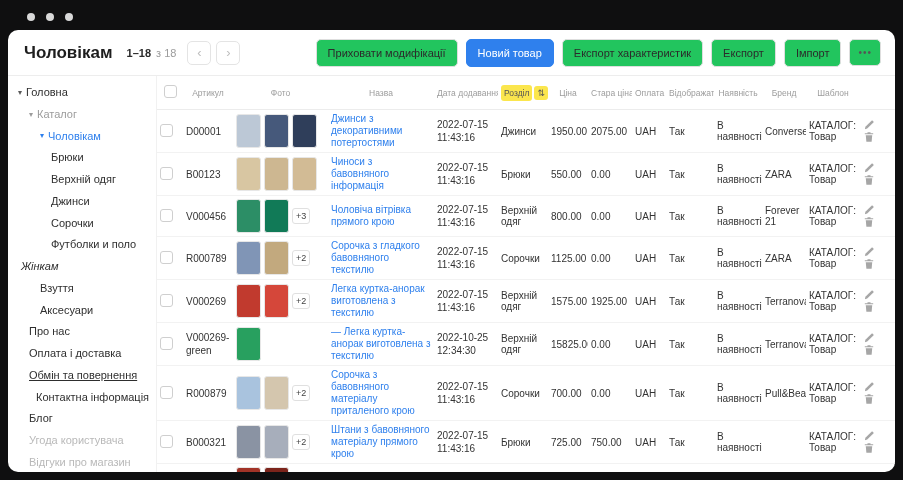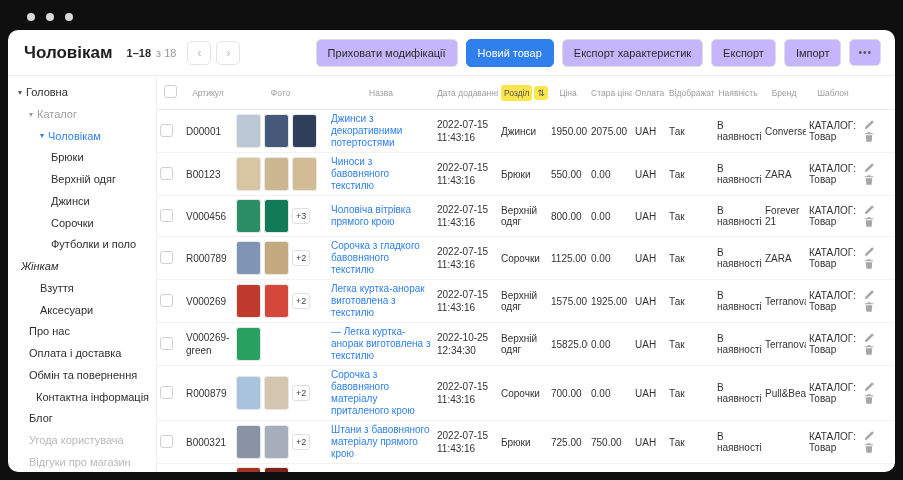--- a/index.html
+++ b/index.html
@@ -15,21 +15,21 @@
   
   .topbar { height:46px; flex:0 0 auto; display:flex; align-items:center; padding:0 14px 0 16px;
             border-bottom:1px solid #ededed; }
   .title { font-size:17px; font-weight:700; color:#1e1e1e; margin-right:14px; }
   .pagination { display:flex; align-items:center; gap:5px; }
   .range { font-size:11px; font-weight:700; color:#2b2b2b; }
   .total { font-size:11px; color:#9c9c9c; margin-right:6px; }
   .pg-btn { width:24px; height:24px; border:1px solid #e4e4e4; background:#fff; border-radius:5px;
             color:#bdbdbd; font-size:13px; line-height:1; cursor:pointer; }
   .actions { margin-left:auto; display:flex; gap:8px; align-items:center; }
-  .btn { font-size:11px; padding:7px 11px; border:1px solid #dedede; border-radius:5px; background:#c4b5fd;
+  .btn { font-size:11px; padding:7px 11px; border:1px solid #dedede; border-radius:5px; background:#22c55e;
          color:#2b2b2b; cursor:pointer; white-space:nowrap; font-family:inherit; }
   .btn.primary { background:var(--accent,#2f80ed); border-color:var(--accent,#2f80ed); color:#fff; }
   .btn.more { padding:7px 8px; letter-spacing:1px; font-size:10px; color:#555; }
 
   .content { flex:1; display:flex; overflow:hidden; }
 
   
   .sidebar { width:149px; flex:0 0 auto; padding-top:6px; overflow:hidden; border-right:1px solid #f1f1f1; }
   .sb-item { font-size:11px; color:#2e2e2e; padding:4px 6px; line-height:1.25; cursor:pointer;
              display:flex; align-items:center; gap:4px; white-space:nowrap; overflow:hidden; }
@@ -125,21 +125,21 @@
         </div>
         <div class="sb-item normal" style="padding-left: 32px;">
           <span class="lbl">Аксесуари</span>
         </div>
         <div class="sb-item normal" style="padding-left: 21px;">
           <span class="lbl">Про нас</span>
         </div>
         <div class="sb-item normal" style="padding-left: 21px;">
           <span class="lbl">Оплата і доставка</span>
         </div>
-        <div class="sb-item normal" style="padding-left: 21px;">
+        <div class="sb-item normal" style="padding-left: 21px; text-decoration: underline;">
           <span class="lbl">Обмін та повернення</span>
         </div>
         <div class="sb-item normal" style="padding-left: 28px;">
           <span class="lbl">Контактна інформація</span>
         </div>
         <div class="sb-item normal" style="padding-left: 21px;">
           <span class="lbl">Блог</span>
         </div>
         <div class="sb-item disabled" style="padding-left: 21px;">
           <span class="lbl">Угода користувача</span>
@@ -230,21 +230,21 @@
                 <div class="two-line" style="word-break: break-word;">B00123</div>
               </td>
               <td>
                 <div class="photos">
                   <span class="thumb" style="background: rgb(216, 198, 162);"></span>
                   <span class="thumb" style="background: rgb(205, 183, 145);"></span>
                   <span class="thumb" style="background: rgb(210, 187, 149);"></span>
                 </div>
               </td>
               <td>
-                <span class="link">Чиноси з бавовняного текстилю</span>
+                <span class="link">Чиноси з бавовняного інформація</span>
               </td>
               <td>
                 <div class="two-line">
                   <div>2022-07-15</div>
                   <div>11:43:16</div>
                 </div>
               </td>
               <td>Брюки</td>
               <td>550.00</td>
               <td>0.00</td>

